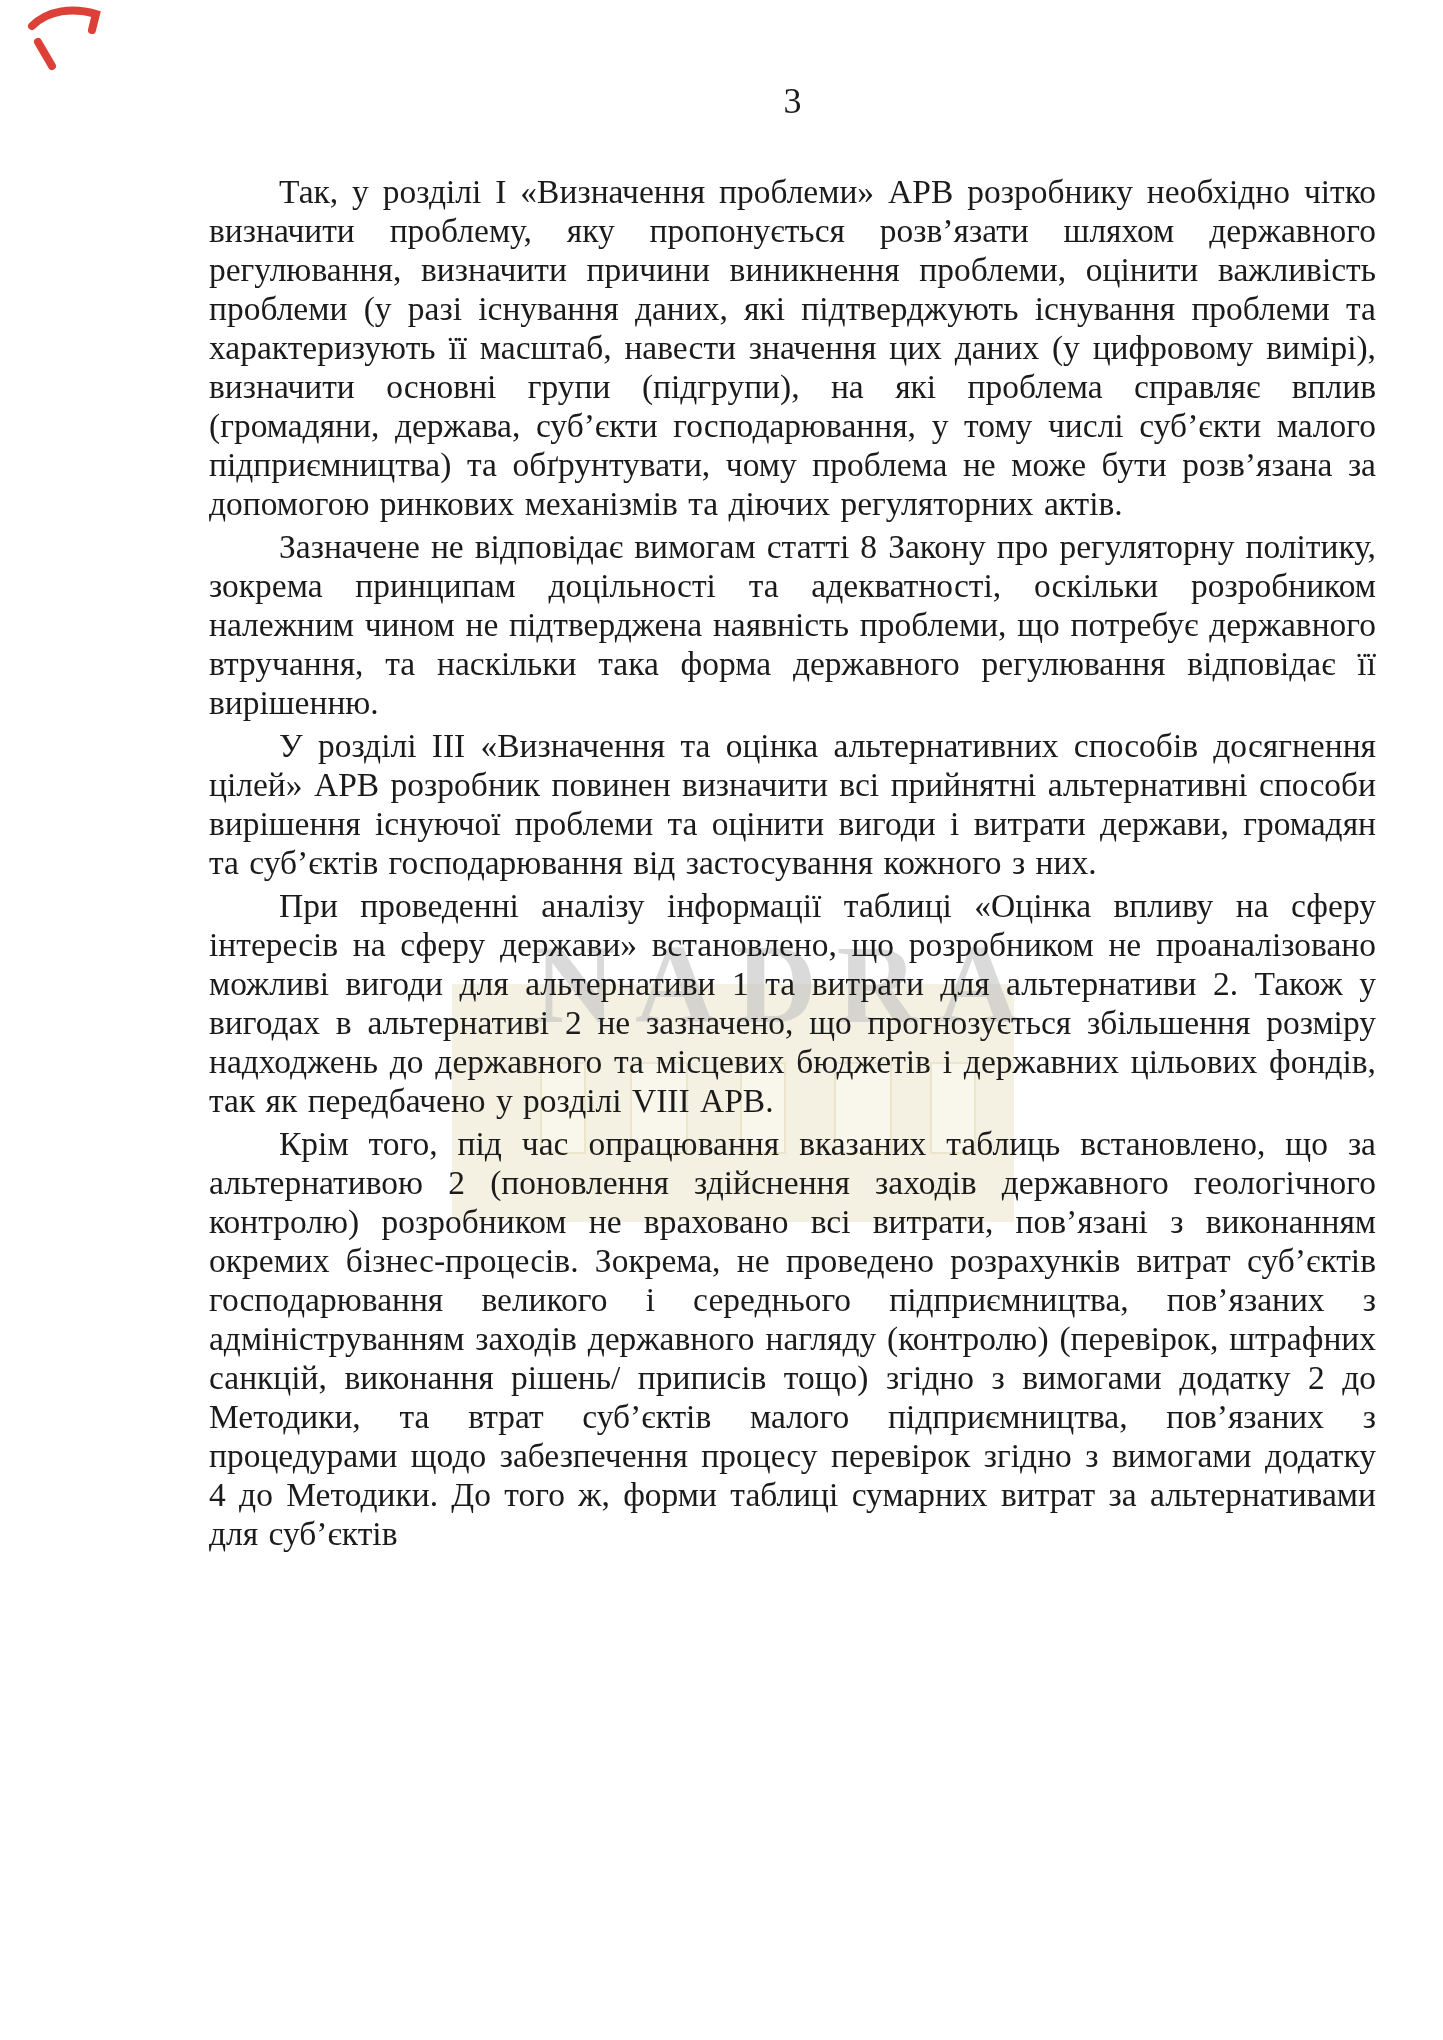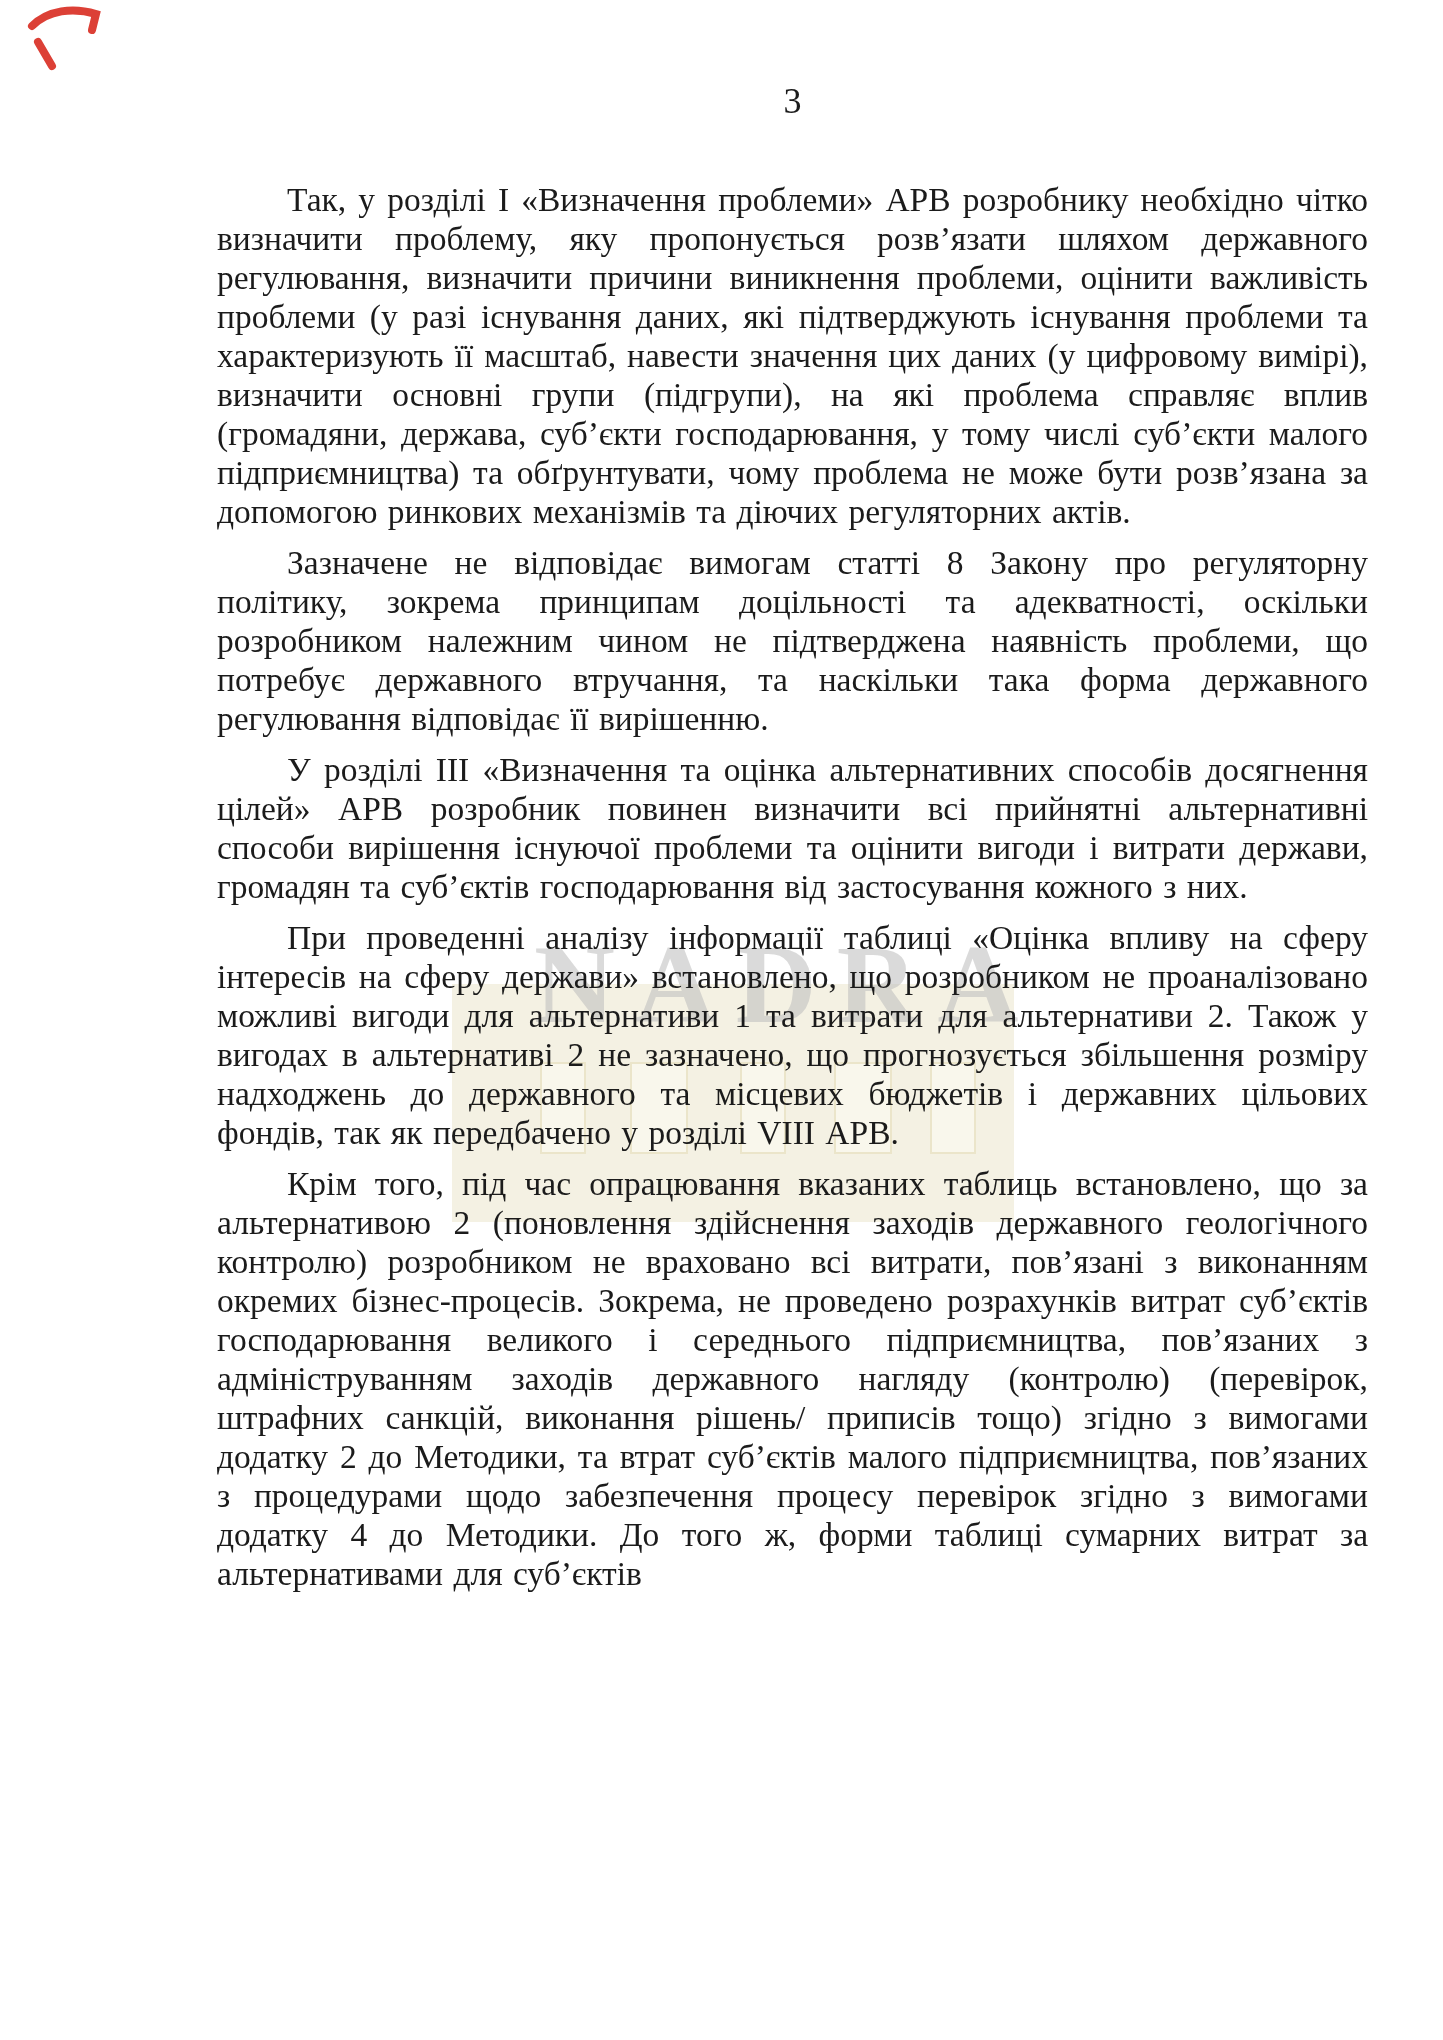--- a/index.html
+++ b/index.html
@@ -62,21 +62,21 @@
   .text-block{
     position:absolute;
     top:168px;left:205px;
     width:1175px;
     font-size:33.5px;
     line-height:39px;
     text-align:justify;
     z-index:2;
   }
   .text-block p{
-    margin:12px;
+    margin:4px;
     text-indent:70px;
     word-spacing:2px;
   }
 </style>
 </head>
 <body>
 
 <div class="page">
 
   <svg class="red-marks" width="110" height="80" viewBox="0 0 110 80" aria-hidden="true">

